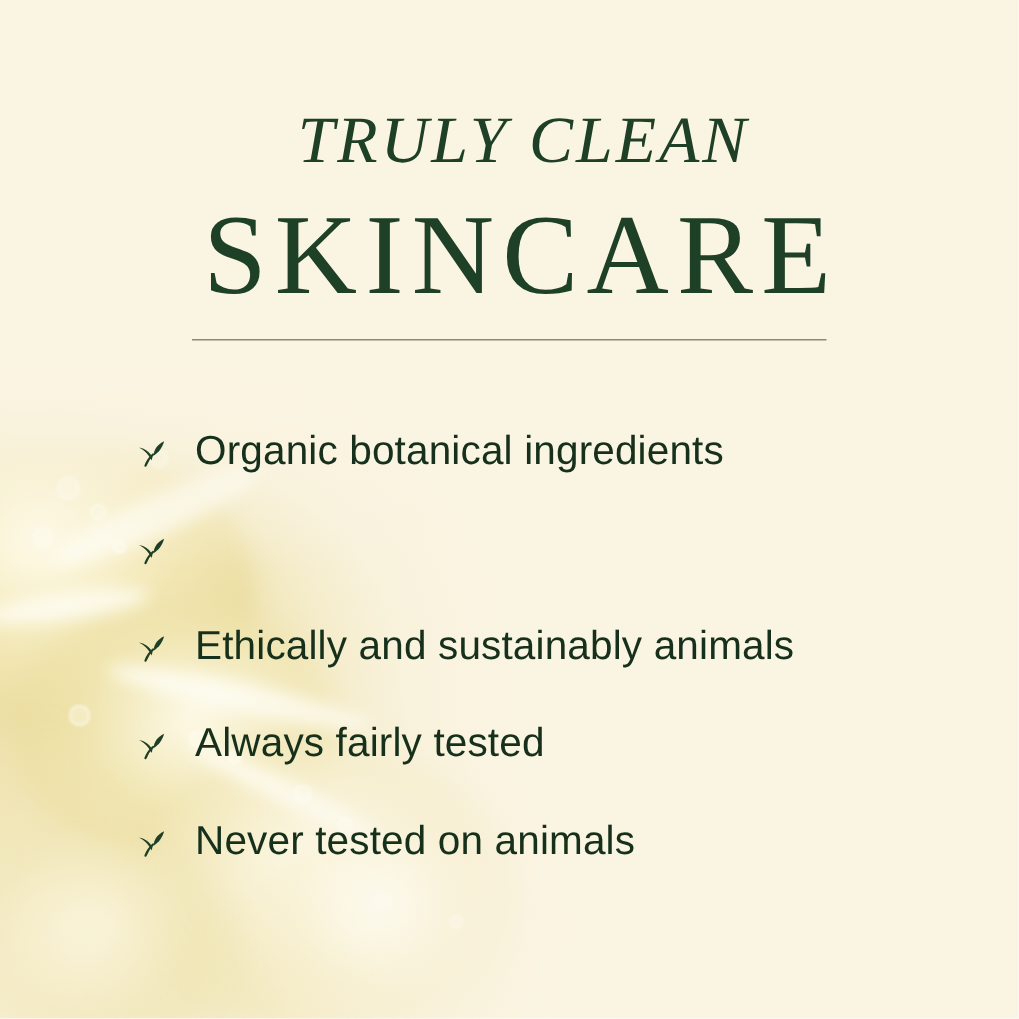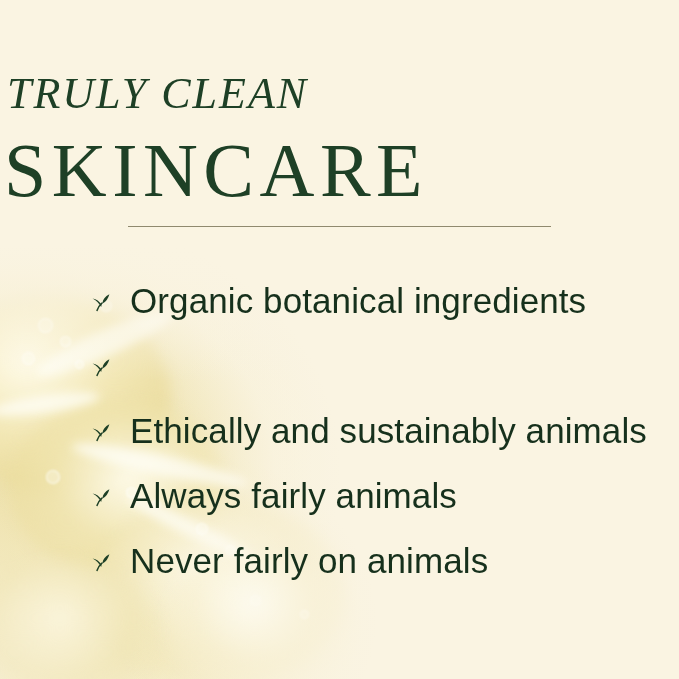--- a/index.html
+++ b/index.html
@@ -151,23 +151,24 @@
   }
 
   
   .content {
     position: absolute;
     inset: 0;
   }
 
   .headline-block {
     position: absolute;
-    left: 4px;
+    left: 16px;
     right: 0;
     top: 72px;
+    text-align: center;
   }
 
   .headline-kicker {
     font-family: "Liberation Serif", serif;
     font-style: italic;
     font-weight: 400;
     font-size: 44px;
     line-height: 1.0;
     letter-spacing: 2.0px;
     color: #1e4026;
@@ -217,21 +218,21 @@
   .sprout-icon {
     flex: 0 0 auto;
     width: 30px;
     height: 30px;
     margin-right: 14px;
     display: block;
   }
 
   .benefit-text {
     font-family: "Liberation Sans", sans-serif;
-    font-size: 35px;
+    font-size: 27px;
     font-weight: 400;
     letter-spacing: 0.1px;
     color: #16301c;
     white-space: nowrap;
   }
 </style>
 </head>
 <body>
 
 <div id="poster">
@@ -306,28 +307,28 @@
         </svg>
         <span class="benefit-text">Ethically and sustainably animals</span>
       </li>
 
       <li class="benefit-item">
         <svg class="sprout-icon" viewBox="0 0 30 30">
           <path d="M15.2 21.0 C13.0 17.2 10.8 14.6 6.6 12.4 C10.4 13.0 13.4 15.2 15.6 18.6 Z" fill="#1e4026"></path>
           <path d="M16.4 17.4 C16.8 13.4 19.0 10.3 23.4 8.2 C22.2 12.6 19.8 15.7 16.6 17.6 Z" fill="#1e4026"></path>
           <path d="M16.0 17.0 C13.6 19.2 12.0 21.6 11.0 24.4" stroke="#1e4026" stroke-width="1.5" fill="none" stroke-linecap="round"></path>
         </svg>
-        <span class="benefit-text">Always fairly animals</span>
-      </li>
-
-      <li class="benefit-item">
-        <svg class="sprout-icon" viewBox="0 0 30 30">
-          <path d="M15.2 21.0 C13.0 17.2 10.8 14.6 6.6 12.4 C10.4 13.0 13.4 15.2 15.6 18.6 Z" fill="#1e4026"></path>
-          <path d="M16.4 17.4 C16.8 13.4 19.0 10.3 23.4 8.2 C22.2 12.6 19.8 15.7 16.6 17.6 Z" fill="#1e4026"></path>
-          <path d="M16.0 17.0 C13.6 19.2 12.0 21.6 11.0 24.4" stroke="#1e4026" stroke-width="1.5" fill="none" stroke-linecap="round"></path>
-        </svg>
-        <span class="benefit-text">Never fairly on animals</span>
+        <span class="benefit-text">Always fairly tested</span>
+      </li>
+
+      <li class="benefit-item">
+        <svg class="sprout-icon" viewBox="0 0 30 30">
+          <path d="M15.2 21.0 C13.0 17.2 10.8 14.6 6.6 12.4 C10.4 13.0 13.4 15.2 15.6 18.6 Z" fill="#1e4026"></path>
+          <path d="M16.4 17.4 C16.8 13.4 19.0 10.3 23.4 8.2 C22.2 12.6 19.8 15.7 16.6 17.6 Z" fill="#1e4026"></path>
+          <path d="M16.0 17.0 C13.6 19.2 12.0 21.6 11.0 24.4" stroke="#1e4026" stroke-width="1.5" fill="none" stroke-linecap="round"></path>
+        </svg>
+        <span class="benefit-text">Never tested on animals</span>
       </li>
 
     </ul>
 
   </div>
 </div>
 
 </body></html>

